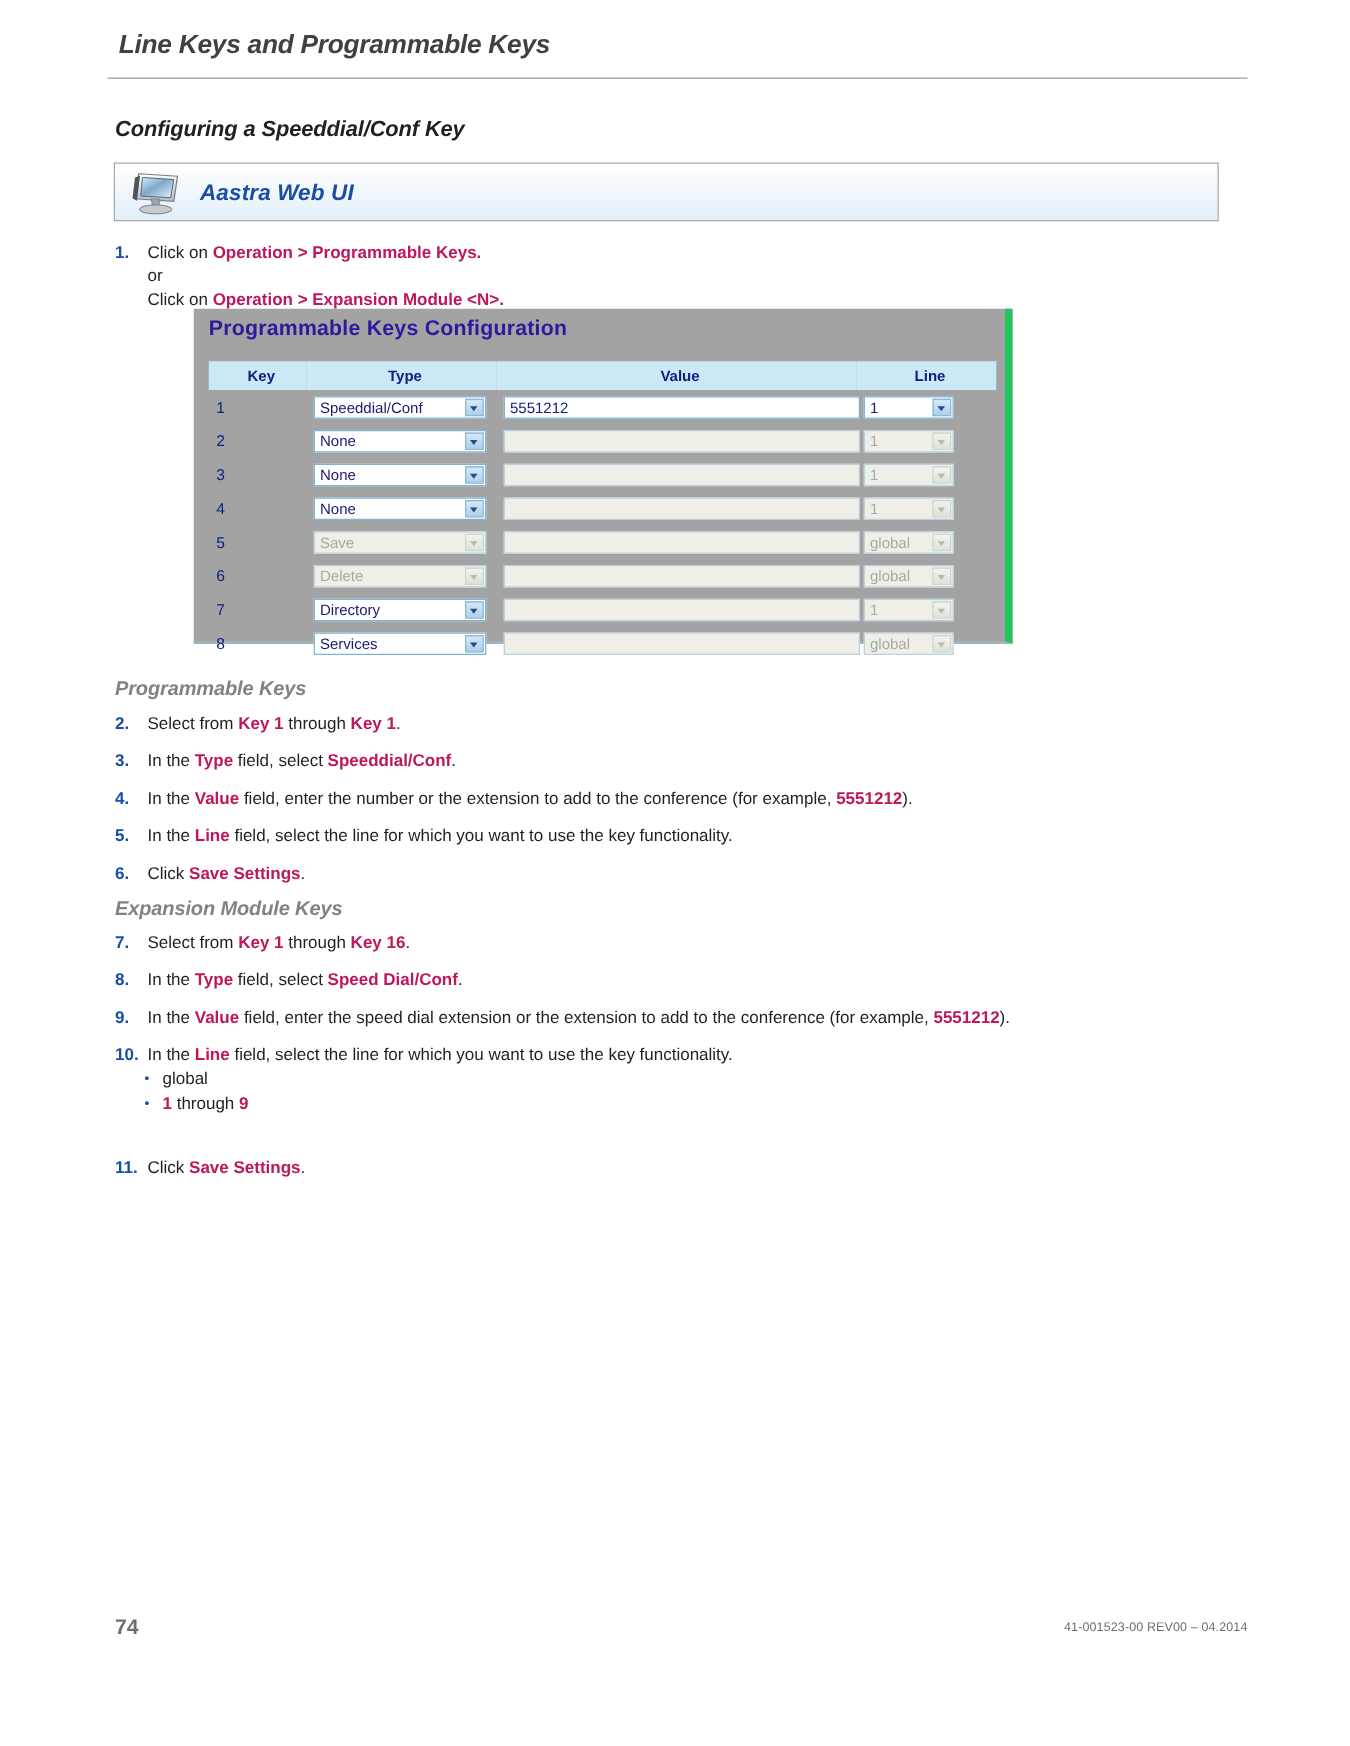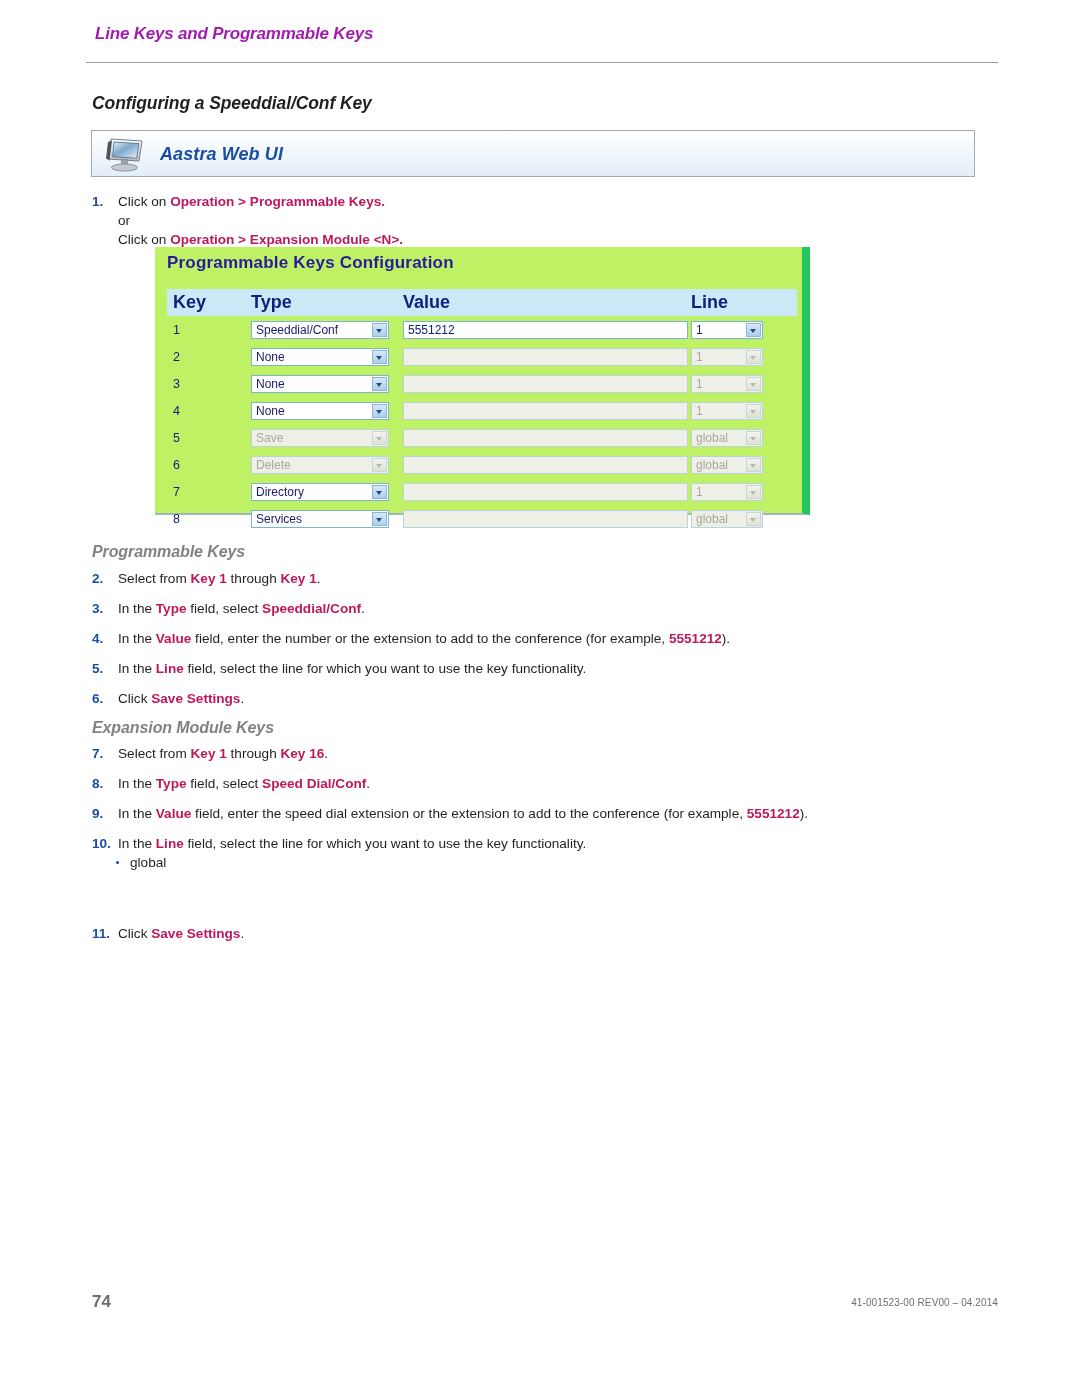--- a/index.html
+++ b/index.html
@@ -22,24 +22,24 @@
     width: 1080px;
     height: 1397px;
     overflow: hidden;
   }
 
   
   .running-head {
     position: absolute;
     left: 95px;
     top: 24px;
-    font-size: 17px;
+    font-size: 21px;
     font-style: italic;
     font-weight: 600;
-    color: #a21caf;
+    color: #404040;
     letter-spacing: -0.2px;
     text-align: right;
   }
   .head-rule {
     position: absolute;
     left: 86px;
     top: 62px;
     width: 912px;
     height: 1px;
     background: #9a9a9a;
@@ -147,22 +147,22 @@
     border-radius: 50%;
   }
 
   
   .shot {
     position: absolute;
     left: 155px;
     top: 247px;
     width: 655px;
     height: 268px;
-    background: #bef264;
-    border-right: 8px solid #22c55e;
+    background: #a3a3a3;
+    border-right: 6px solid #22c55e;
     border-bottom: 2px solid #9fb6bd;
     box-sizing: border-box;
     font-family: "Liberation Sans", sans-serif;
   }
   .shot-title {
     position: absolute;
     left: 12px;
     top: 6px;
     font-size: 17px;
     font-weight: bold;
@@ -173,23 +173,23 @@
     position: absolute;
     left: 12px;
     top: 42px;
     width: 630px;
     border-collapse: collapse;
     table-layout: fixed;
   }
   .shot-table th {
     background: #cbe8f7;
     color: #10217d;
-    font-size: 18px;
-    font-weight: bold;
-    text-align: left;
+    font-size: 12px;
+    font-weight: bold;
+    text-align: center;
     padding: 3px 0 3px 6px;
     height: 17px;
   }
   .shot-table td {
     padding: 2px 0 2px 6px;
     font-size: 12.5px;
     color: #10217d;
     height: 23px;
     vertical-align: middle;
   }
@@ -549,20 +549,21 @@
   <div class="step" style="left:92px; top:804px; width:900px;">
     <span class="num">9.</span>
     <span class="body"><span>In the </span><b>Value</b><span> field, enter the speed dial extension or the extension to add to the conference (for example, </span><b>5551212</b><span>).</span></span>
   </div>
 
   <div class="step" style="left:92px; top:834px; width:820px;">
     <span class="num">10.</span>
     <span class="body"><span>In the </span><b>Line</b><span> field, select the line for which you want to use the key functionality.</span></span>
     <ul class="bullets" style="margin-left:14px;">
       <li><span>global</span></li>
+      <li><b>1</b><span> through </span><b>9</b></li>
     </ul>
   </div>
 
   <div class="step" style="left:92px; top:924px; width:500px;">
     <span class="num">11.</span>
     <span class="body"><span>Click </span><b>Save Settings</b><span>.</span></span>
   </div>
 
   <div class="folio">74</div>
   <div class="docid">41-001523-00 REV00 – 04.2014</div>

